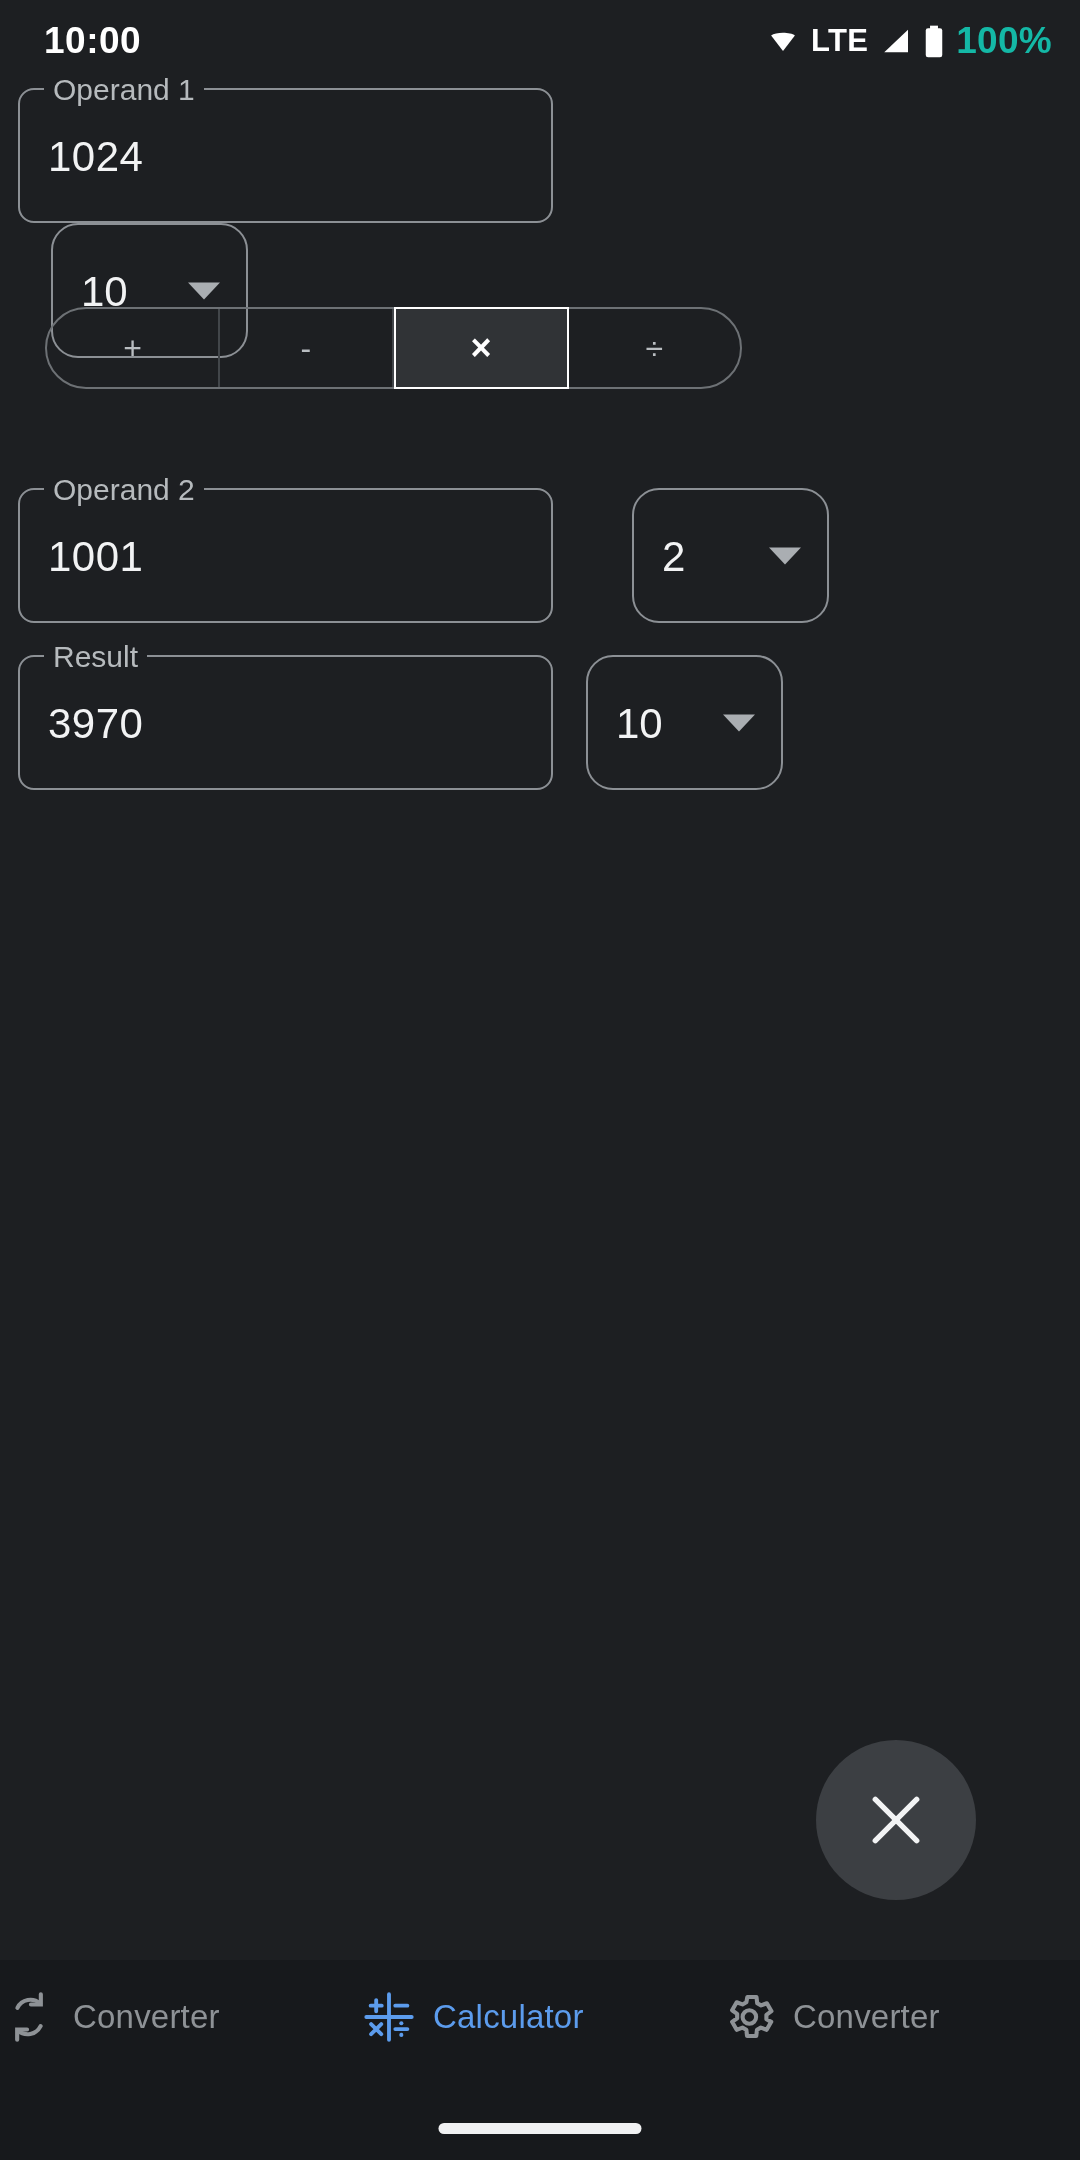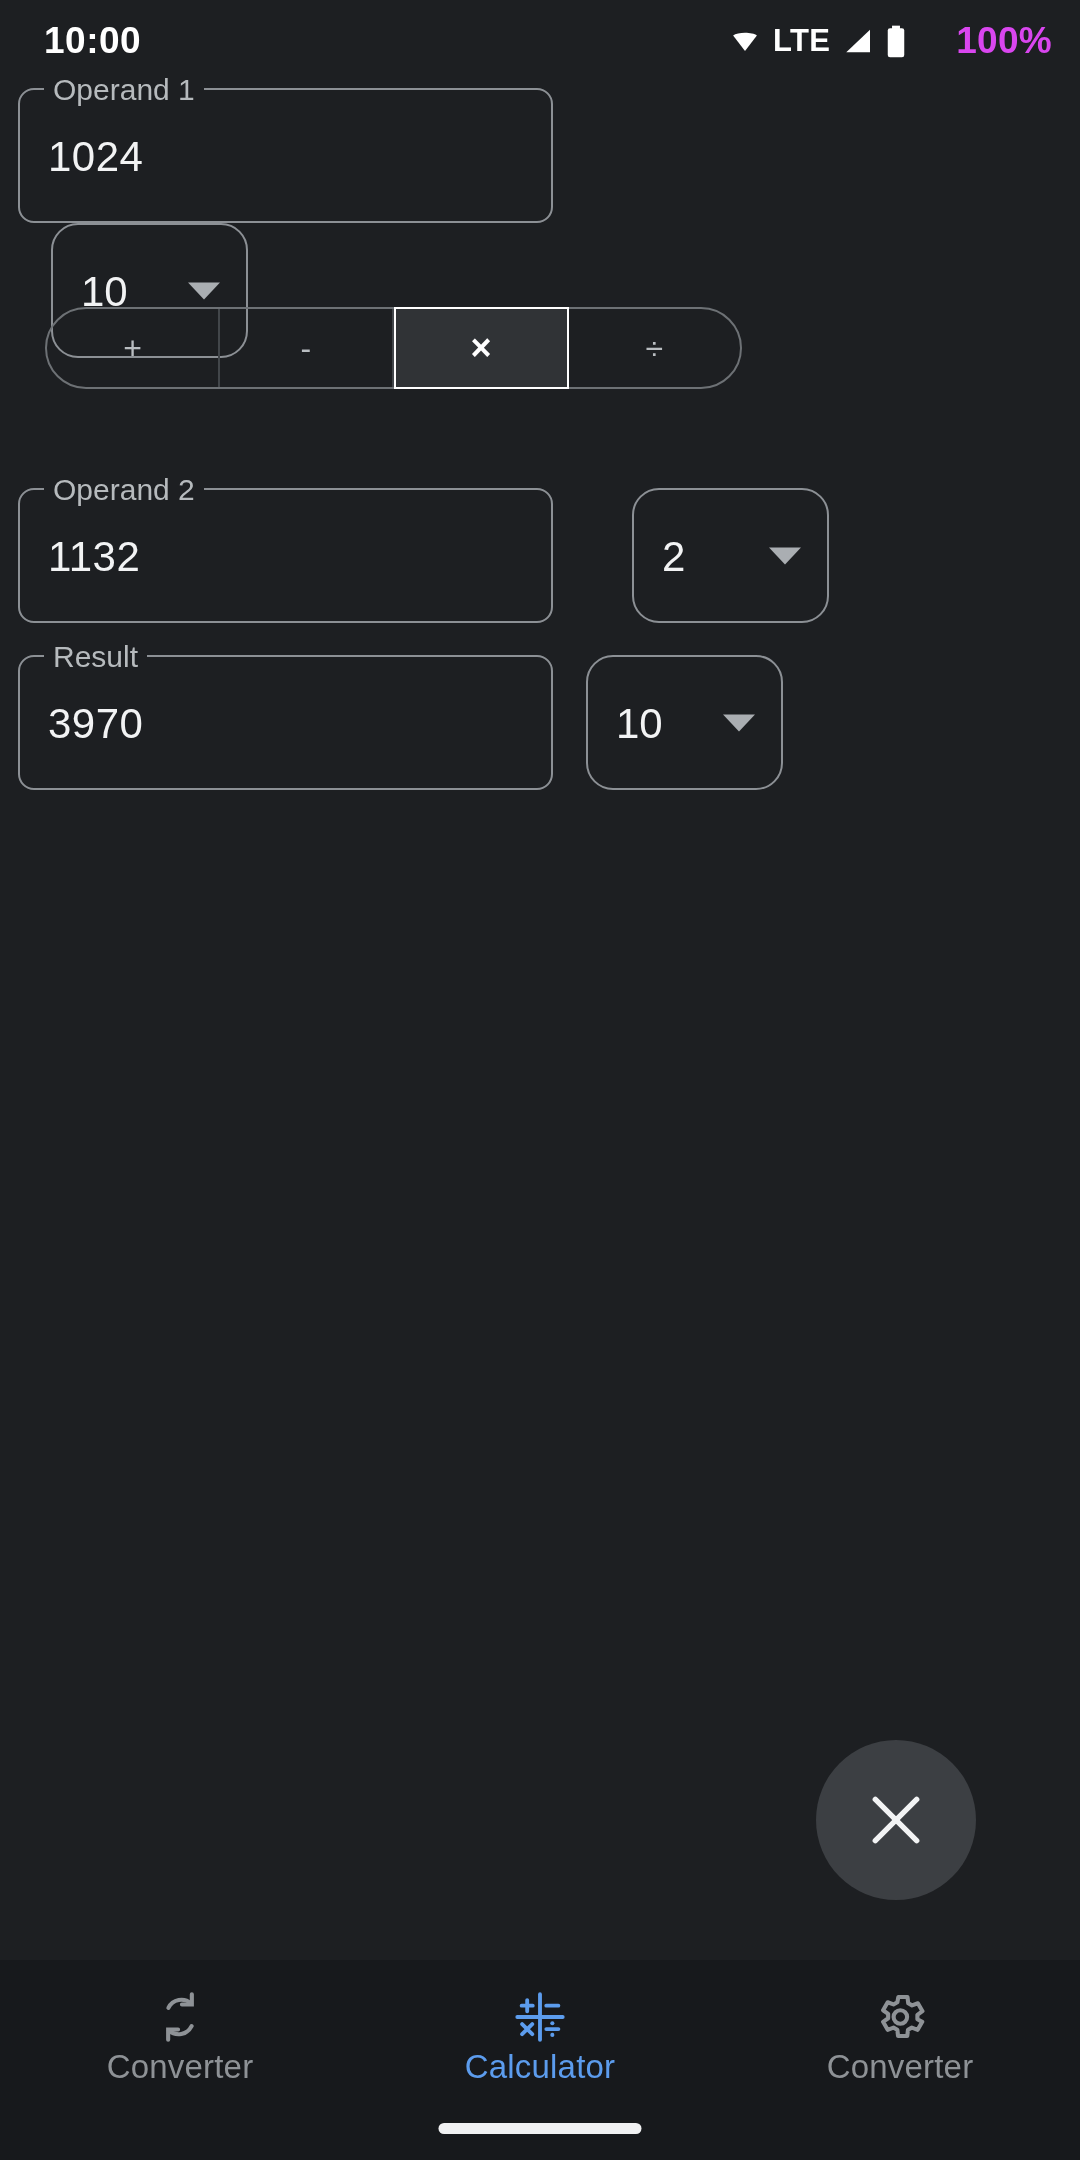--- a/index.html
+++ b/index.html
@@ -13,21 +13,21 @@
 
   
   .statusbar {
     position:absolute; top:0; left:0; width:1080px; height:62px;
     display:flex; align-items:flex-end; justify-content:space-between;
     padding:0 28px 0 44px;
   }
   .sb-time { color:#ffffff; font-size:37px; font-weight:bold; letter-spacing:0.5px; }
   .sb-right { display:flex; align-items:center; gap:11px; }
   .sb-lte { color:#ffffff; font-size:31px; font-weight:bold; letter-spacing:0.3px; }
-  .sb-pct { color:#d946ef; font-size:37px; font-weight:bold; letter-spacing:0.3px;margin-left:38px; }
+  .sb-pct { color:#14b8a6; font-size:37px; font-weight:bold; letter-spacing:0.3px; }
   .ico-wifi { width:34px; height:30px; display:block; }
   .ico-signal { width:33px; height:30px; display:block; }
   .ico-batt { width:22px; height:33px; display:block; }
 
   
   .row { position:absolute; display:flex; align-items:flex-start; }
 
   
   .field {
     position:relative;
@@ -124,21 +124,21 @@
   
   .bottomnav {
     position:absolute; left:0; bottom:0;
     width:1080px; height:200px;
     background:#17191c;
     display:flex; align-items:flex-start; justify-content:space-around;
     padding-top:26px;
   }
   .navitem {
     width:33.33%;
-    display:flex; flex-direction:column; align-items:center; 
+    display:flex; flex-direction:row; align-items:center; gap:15px;
   }
   .navitem .nav-ico { height:62px; display:flex; align-items:center; justify-content:center; }
   .navitem .nav-label { font-size:33px; color:#8e9296; letter-spacing:0.2px; }
   .navitem.active .nav-label { color:#5c9ced; }
   .homeindicator {
     position:absolute; left:50%; bottom:26px;
     transform:translateX(-50%);
     width:203px; height:11px;
     border-radius:6px;
     background:#f0f1f2;
@@ -195,21 +195,21 @@
       <span class="glyph">×</span>
     </div>
     <div class="seg">
       <span class="glyph">÷</span>
     </div>
   </div>
 
   <div class="row" style="left:18px; top:488px; width:1044px;gap:46px;">
     <div class="field" style="width:535px;">
       <span class="legend">Operand 2</span>
-      <span class="value">1132</span>
+      <span class="value">1001</span>
     </div>
     <div class="dropdown" style="margin-left:33px;">
       <span class="dd-value">2</span>
       <span class="dd-caret"></span>
     </div>
   </div>
 
   <div class="row" style="left:18px; top:655px; width:1044px;">
     <div class="field" style="width:535px;">
       <span class="legend">Result</span>

